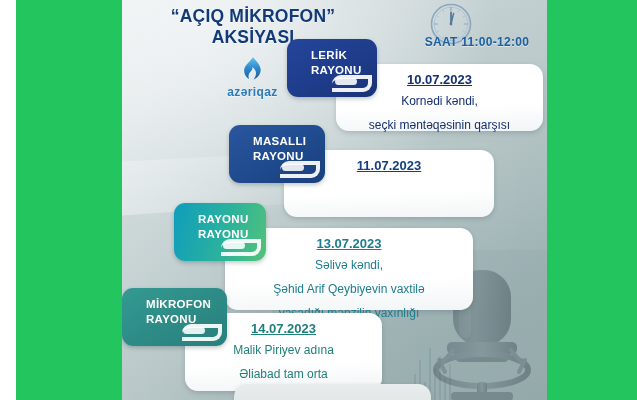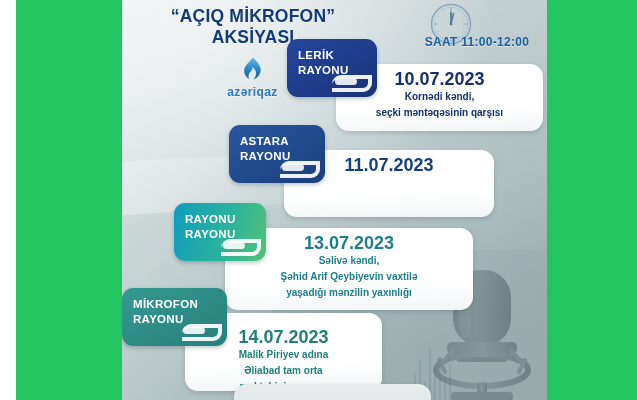--- a/index.html
+++ b/index.html
@@ -121,21 +121,21 @@
   .row { position: absolute; }
 
   .badge {
     position: absolute;
     border-radius: 11px;
     color: #ffffff;
     font-weight: bold;
     font-size: 11.5px;
     letter-spacing: 0.3px;
     line-height: 15px;
-    padding: 9px 11px 16px 11px;
+    padding: 9px 11px 16px 24px;
     box-sizing: border-box;
     box-shadow: 0 2px 4px rgba(40,60,70,0.28);
     z-index: 4;
   }
   .badge .badge-label { display: block; }
 
   
   .badge-notch {
     position: absolute;
     right: 5px;
@@ -162,29 +162,30 @@
     position: absolute;
     border-radius: 13px;
     background: linear-gradient(178deg, #ffffff 0%, #ffffff 62%, #f2f5f6 100%);
     box-shadow: 0 2px 5px rgba(50,70,80,0.22);
     text-align: center;
     box-sizing: border-box;
     padding: 7px 10px 9px 10px;
     z-index: 3;
   }
   .card .card-date {
-    font-size: 18px;
+    font-size: 13px;
     font-weight: bold;
     line-height: 17px;
     margin-bottom: 1px;
+    text-decoration: underline;
   }
   .card .card-venue {
-    font-size: 10px;
-    font-weight: bold;
-    line-height: 16px;
+    font-size: 12px;
+    font-weight: normal;
+    line-height: 24px;
     white-space: pre-line;
   }
 
   
   #mic-art {
     position: absolute;
     right: -4px;
     bottom: -6px;
     opacity: 0.42;
     pointer-events: none;
@@ -270,21 +271,21 @@
       <div class="card" style="left:214px; top:64px; width:207px; height:67px;">
         <div class="card-date" style="color:#14306f;">10.07.2023</div>
         <div class="card-venue" style="color:#14306f;">Kornədi kəndi,
 seçki məntəqəsinin qarşısı</div>
       </div>
     </div>
 
     <div class="row">
       <div class="badge" style="left:107px; top:125px; width:96px; height:58px;
                   background:linear-gradient(150deg,#2a569f 0%,#1f4a8d 55%,#1a3f7c 100%);">
-        <span class="badge-label">ASTARA</span>
+        <span class="badge-label">MASALLI</span>
         <span class="badge-label">RAYONU</span>
         <span class="badge-notch"></span>
       </div>
       <span class="badge-stub" style="left:160px; top:164px;"></span>
 
       <div class="card" style="left:162px; top:150px; width:210px; height:67px;">
         <div class="card-date" style="color:#13407e;">11.07.2023</div>
       </div>
     </div>
 
@@ -308,21 +309,21 @@
     <div class="row">
       <div class="badge" style="left:0px; top:288px; width:105px; height:58px;
                   background:linear-gradient(150deg,#339a92 0%,#2d8a85 55%,#27807b 100%);">
         <span class="badge-label">MİKROFON</span>
         <span class="badge-label">RAYONU</span>
         <span class="badge-notch"></span>
       </div>
       <span class="badge-stub" style="left:61px; top:327px;"></span>
 
       <div class="card" style="left:63px; top:313px; width:197px; height:78px;">
-        <div class="card-date" style="color:#1f7f79;margin-top:9px;">14.07.2023</div>
+        <div class="card-date" style="color:#1f7f79;">14.07.2023</div>
         <div class="card-venue" style="color:#1f7f79;">Malik Piriyev adına
 Əliabad tam orta
 məktəbinin qarşısı</div>
       </div>
     </div>
 
     <div class="card" style="left:112px; top:384px; width:197px; height:30px; background:linear-gradient(180deg,#e8eced 0%,#dde3e4 100%);"></div>
 
     <div id="eq-bars">
       <i style="height:26px"></i>

